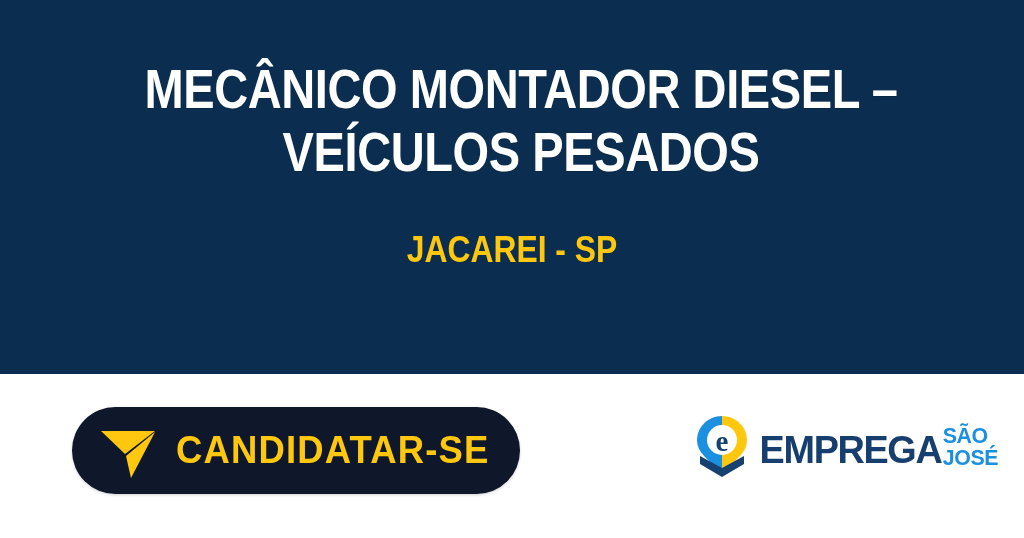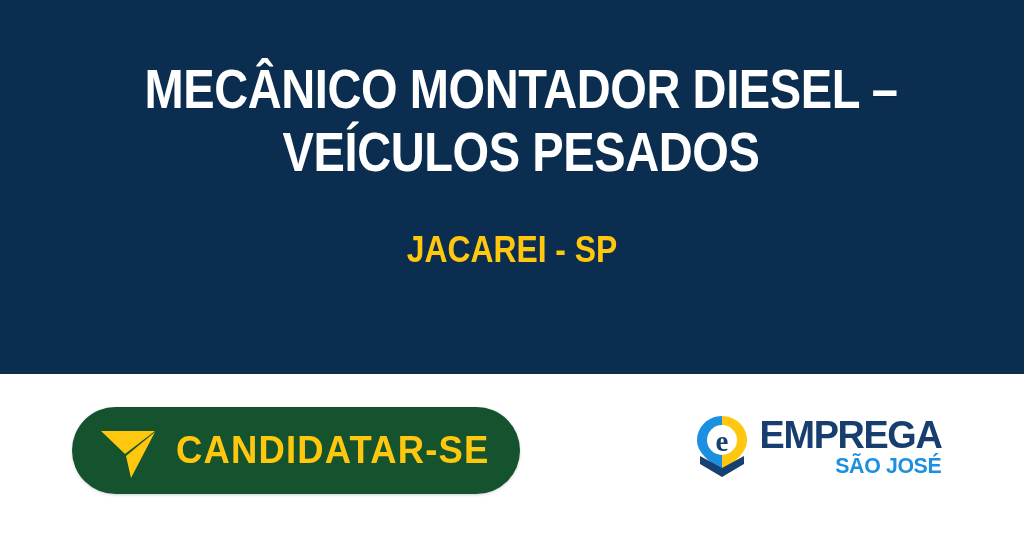--- a/index.html
+++ b/index.html
@@ -85,21 +85,21 @@
     background: #FFFFFF;
   }
 
   
   .apply-button {
     position: absolute;
     left: 72px;
     top: 33px;
     width: 448px;
     height: 87px;
-    background: #14532d;
+    background: #0f172a;
     border: none;
     border-radius: 44px;
     display: flex;
     align-items: center;
     padding: 0 0 0 26px;
     box-sizing: border-box;
     cursor: pointer;
     box-shadow: 0 1px 3px rgba(0,0,0,0.18);
   }
 
@@ -137,21 +137,21 @@
   .pin-icon {
     width: 56px;
     height: 62px;
     flex: 0 0 56px;
     display: block;
   }
 
   .brand-wordmark {
     margin-left: 4px;
     display: flex;
-    flex-direction: column;
+    flex-direction: row;
     align-items: flex-end;
     line-height: 1;
   }
 
   .brand-primary {
     font-family: "Liberation Sans", sans-serif;
     font-weight: bold;
     font-size: 39px;
     letter-spacing: -1.4px;
     color: #163E6E;

